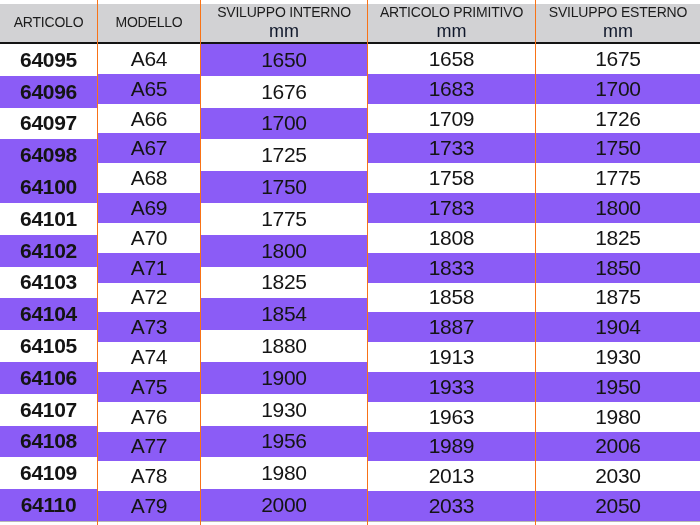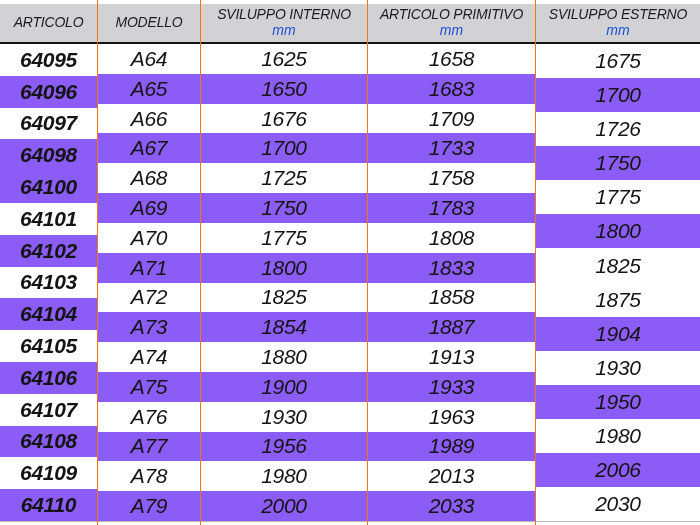--- a/index.html
+++ b/index.html
@@ -5,41 +5,40 @@
   * { box-sizing: border-box; margin: 0; padding: 0; }
   html, body { width: 700px; height: 525px; background: #ffffff; overflow: hidden; }
   body { font-family: "Liberation Sans", sans-serif; }
 
   .spec-table {
     display: grid;
     grid-template-columns: 97px 103px 167px 168px 165px;
     width: 700px;
     height: 525px;
     background: #ffffff;
-    font-style: italic;
   }
   .col { display: flex; flex-direction: column; min-width: 0; }
   .col + .col { border-left: 1px solid #f97316; }
 
   .topstrip { height: 4px; background: #ffffff; flex: 0 0 auto; }
 
   .hcell {
     height: 40px;
     flex: 0 0 auto;
     background: #d2d2d4;
     border-bottom: 2px solid #141414;
     display: flex;
     flex-direction: column;
     align-items: center;
     justify-content: center;
     line-height: 1.12;
     text-align: center;
   }
   .hlabel { font-size: 14px; color: #1c1c1c; letter-spacing: -0.2px; white-space: nowrap; }
-  .hunit  { font-size: 14px; color: #1d4ed8; }
+  .hunit  { font-size: 18px; color: #0f172a; }
 
   .cells { flex: 1 1 auto; display: flex; flex-direction: column; }
   .cell {
     flex: 1 1 0;
     display: flex;
     align-items: center;
     justify-content: center;
     font-size: 21px;
     color: #141414;
     background: #ffffff;
@@ -113,21 +112,20 @@
     <div class="bottomstrip"></div>
   </div>
 
   <div class="col">
     <div class="topstrip"></div>
     <div class="hcell">
       <div class="hlabel">SVILUPPO INTERNO</div>
       <div class="hunit">mm</div>
     </div>
     <div class="cells">
-        <div class="cell">1625</div>
         <div class="cell stripe">1650</div>
         <div class="cell">1676</div>
         <div class="cell stripe">1700</div>
         <div class="cell">1725</div>
         <div class="cell stripe">1750</div>
         <div class="cell">1775</div>
         <div class="cell stripe">1800</div>
         <div class="cell">1825</div>
         <div class="cell stripe">1854</div>
         <div class="cell">1880</div>
@@ -174,24 +172,26 @@
       <div class="hunit">mm</div>
     </div>
     <div class="cells">
         <div class="cell">1675</div>
         <div class="cell stripe">1700</div>
         <div class="cell">1726</div>
         <div class="cell stripe">1750</div>
         <div class="cell">1775</div>
         <div class="cell stripe">1800</div>
         <div class="cell">1825</div>
+        <div class="cell stripe">1850</div>
         <div class="cell">1875</div>
         <div class="cell stripe">1904</div>
         <div class="cell">1930</div>
         <div class="cell stripe">1950</div>
         <div class="cell">1980</div>
         <div class="cell stripe">2006</div>
         <div class="cell">2030</div>
+        <div class="cell stripe">2050</div>
       </div>
     <div class="bottomstrip"></div>
   </div>
 
 </div>
 
 </body></html>

